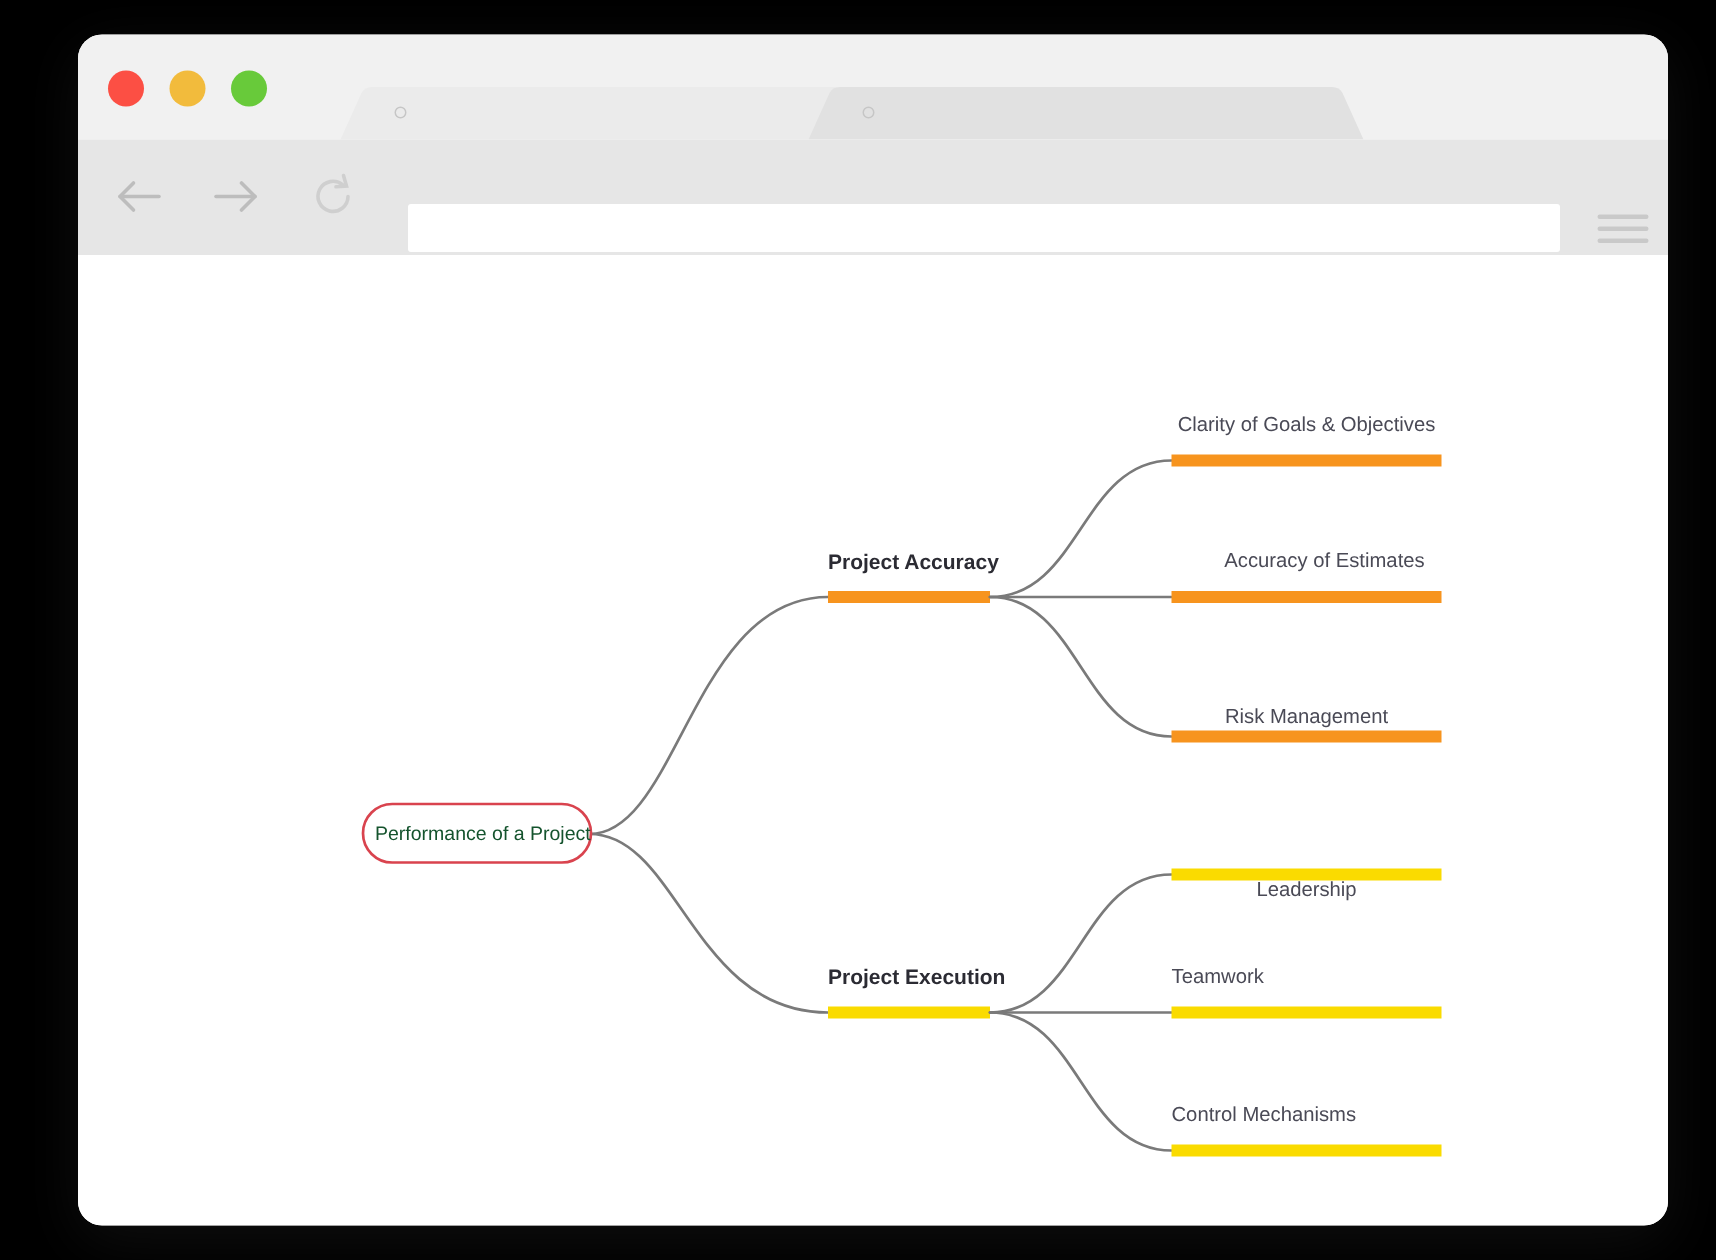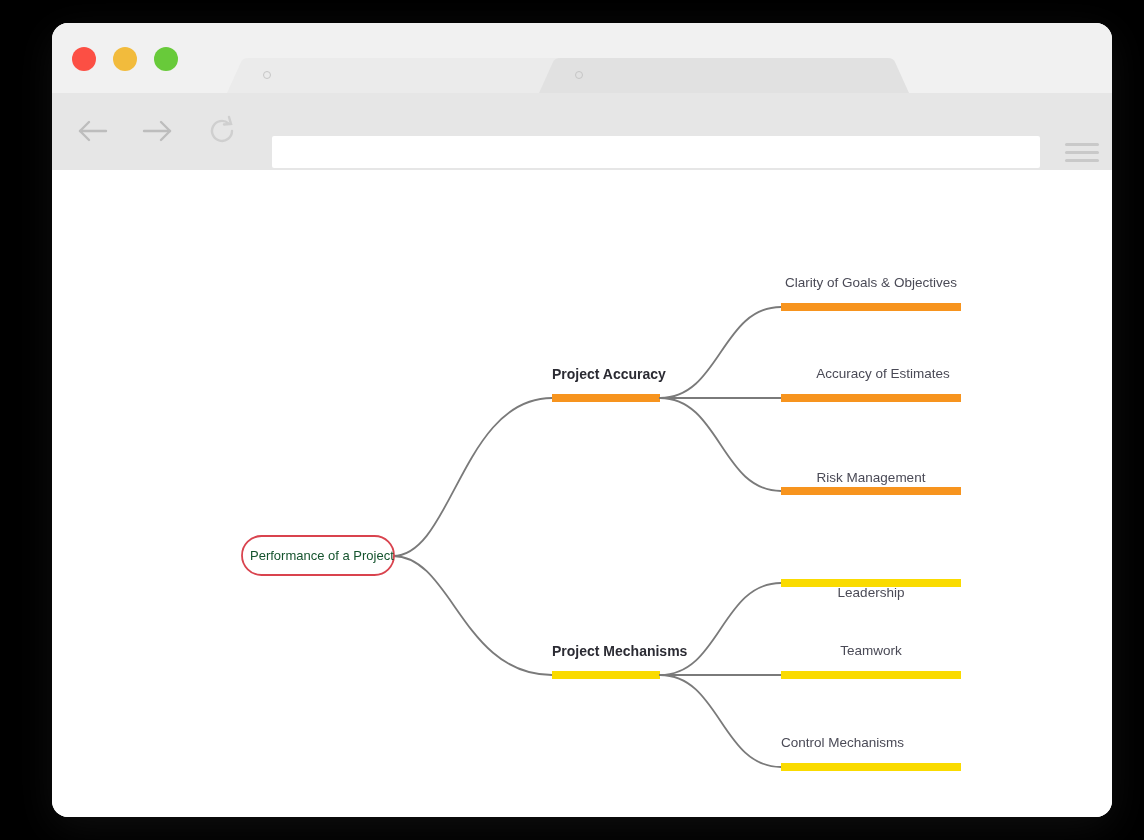--- a/index.html
+++ b/index.html
@@ -291,30 +291,30 @@
         <rect x="729" y="593" width="180" height="8" fill="#fadb00"></rect>
 
         <rect x="190" y="366" width="152" height="39" rx="19.5" ry="19.5" fill="#ffffff" stroke="#d9434e" stroke-width="1.8"></rect>
 
       </svg>
 
       <div class="node-label root-label" style="left:198px; top:378px; width:136px; text-align:center;">Performance of a Project</div>
 
       <div class="node-label branch-label" style="left:500px; top:196px;">Project Accuracy</div>
 
-      <div class="node-label branch-label" style="left:500px; top:473px;">Project Mechanisms</div>
+      <div class="node-label branch-label" style="left:500px; top:473px;">Project Execution</div>
 
       <div class="node-label leaf-label" style="left:729px; top:105px; width:180px; text-align:center;">Clarity of Goals &amp;  Objectives</div>
 
       <div class="node-label leaf-label" style="left:741px; top:196px; width:180px; text-align:center;">Accuracy of Estimates</div>
 
       <div class="node-label leaf-label" style="left:729px; top:300px; width:180px; text-align:center;">Risk Management</div>
 
       <div class="node-label leaf-label" style="left:729px; top:381px; width:180px; text-align:center;margin-top:34px;">Leadership</div>
 
-      <div class="node-label leaf-label" style="left:729px; top:473px; width:180px; text-align:center;">Teamwork</div>
+      <div class="node-label leaf-label" style="left:729px; top:473px; width:180px; text-align:left;">Teamwork</div>
 
       <div class="node-label leaf-label" style="left:729px; top:565px; width:180px; text-align:left;">Control Mechanisms</div>
 
     </div>
 
   </div>
 </div>
 
 </body></html>

